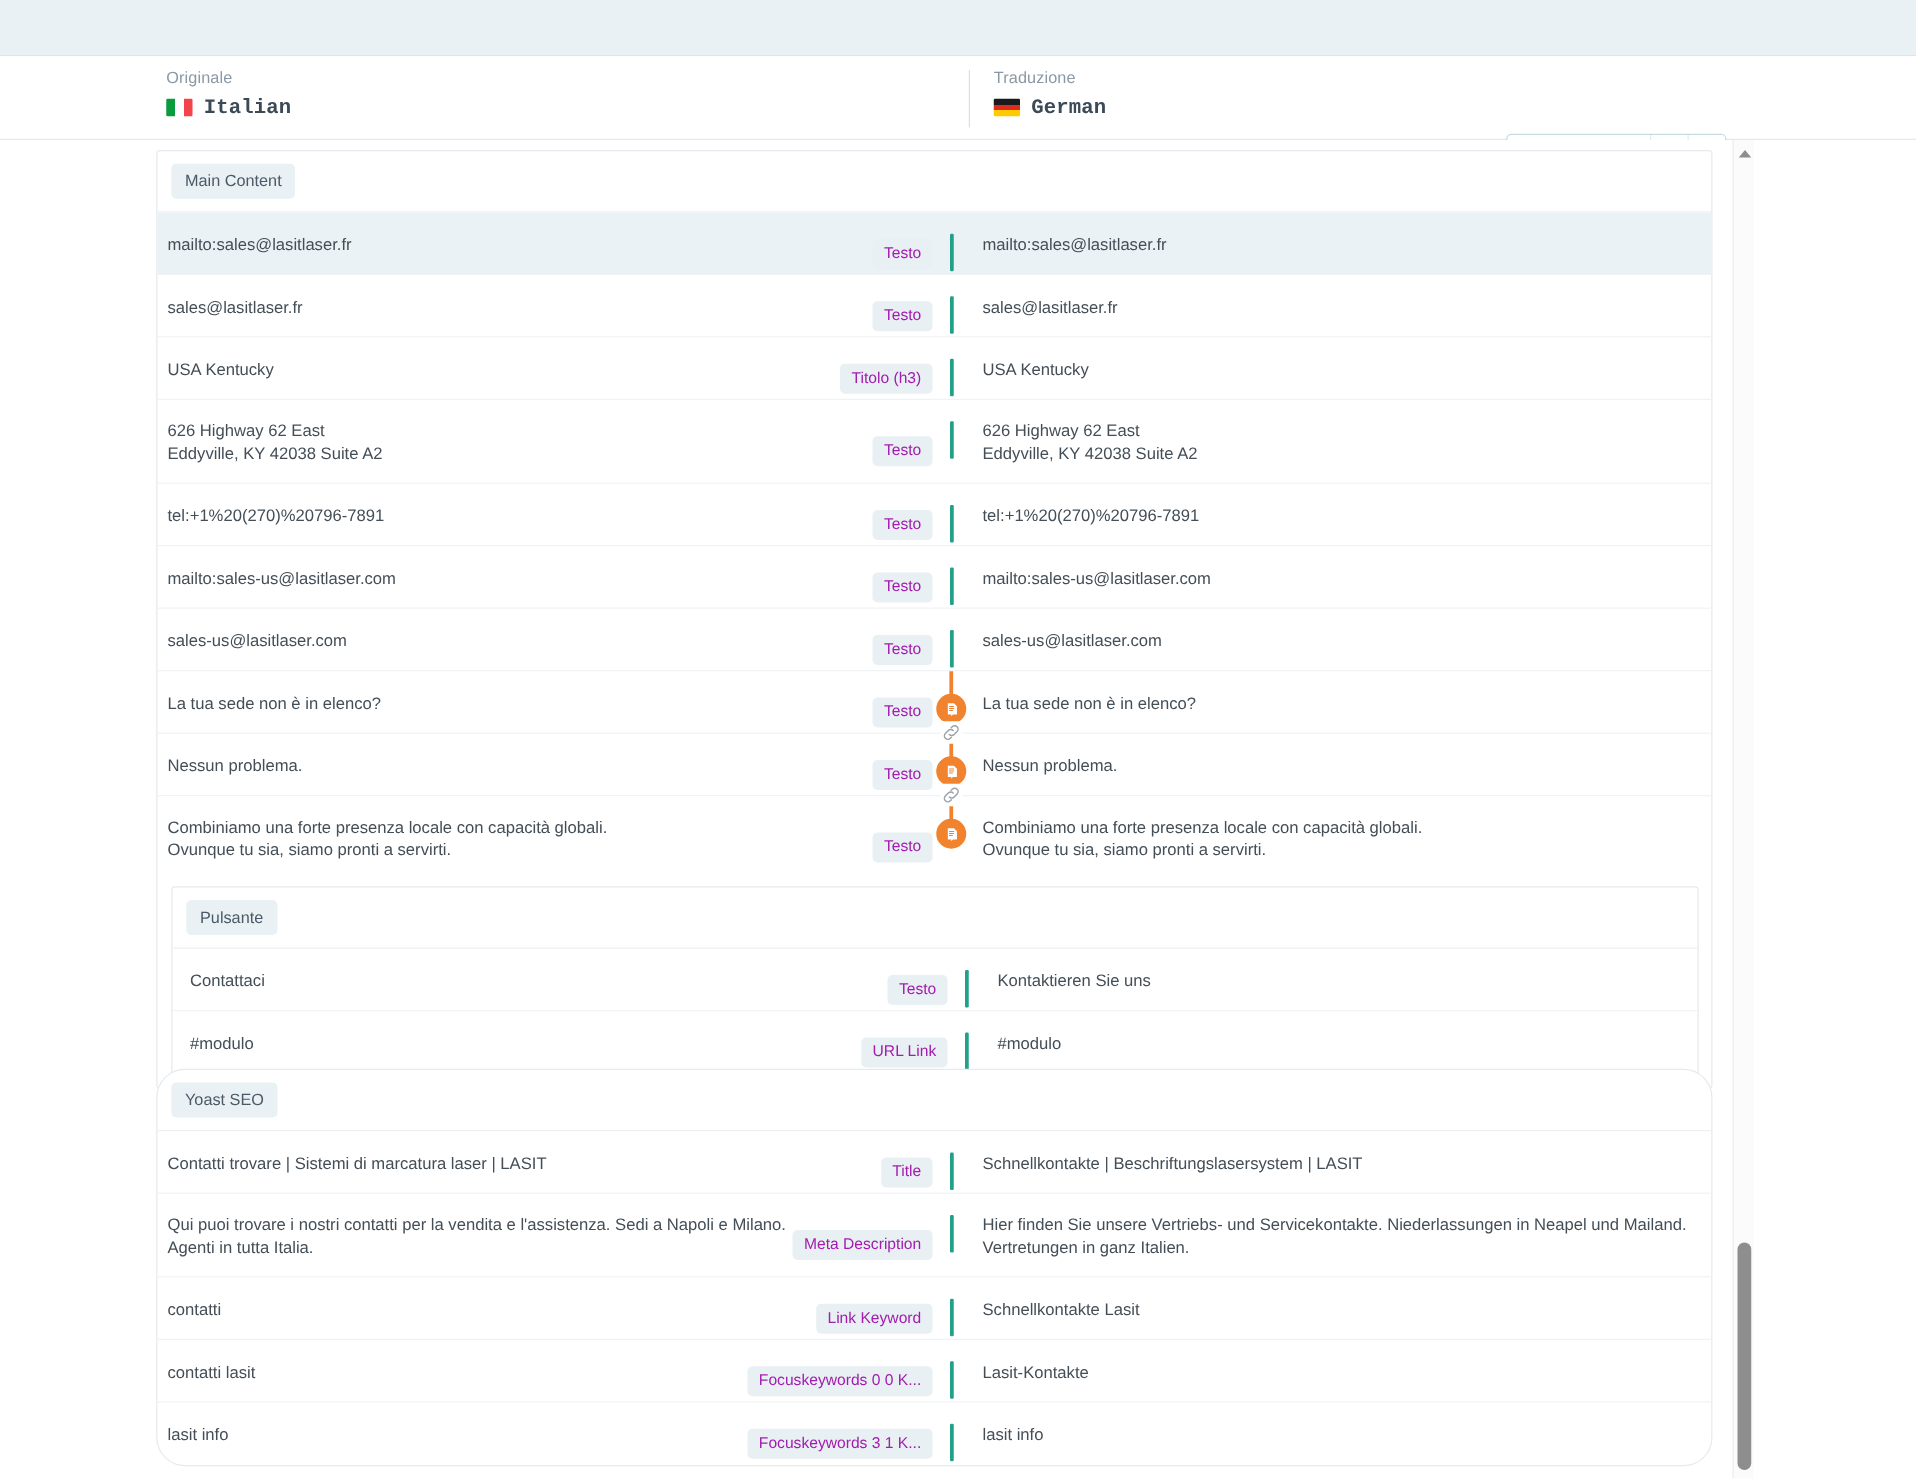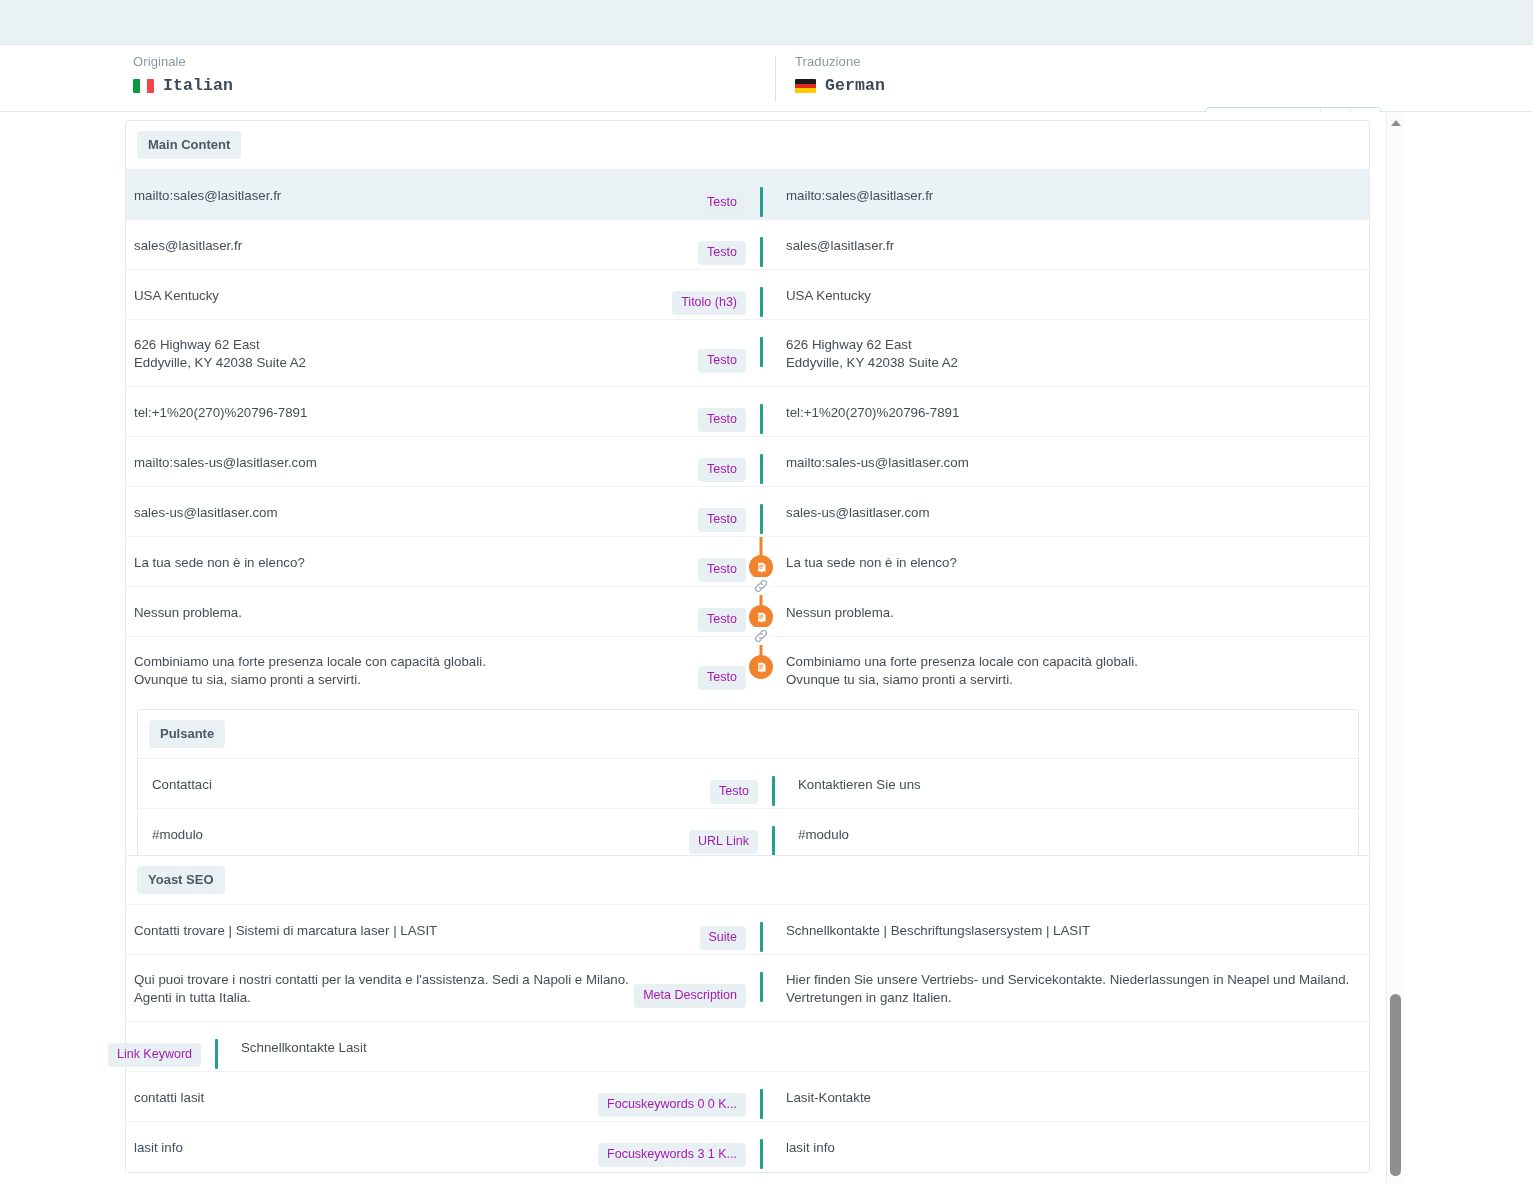--- a/index.html
+++ b/index.html
@@ -71,32 +71,31 @@
   
   .body-area{ position:relative; height:1071px; background:#fff; }
 
   .card{
     position:absolute; left:125px; width:1245px;
     background:#ffffff;
     border:1px solid #e6eaee;
     border-radius:3px;
   }
   #card-main{ top:8px; }
-  #card-seo{ top:743px; }
+  #card-seo{ top:743px;border-radius:23px; }
 
   .card-head{
     padding:10px 0 0 11px;
     border-bottom:1px solid #edf1f4;
   }
   .card-chip{
     display:inline-block;
     background:#eaf1f4; color:#4a5a66;
     font-size:13px; padding:6px 11px 7px; border-radius:4px;
     margin-bottom:10px;
-    font-weight:bold;
   }
 
   .row{
     position:relative;
     display:flex; align-items:center;
     min-height:50px;
     border-bottom:1px solid #f0f3f5;
   }
   .row:last-child{ border-bottom:none; }
   .row.hl{ background:#eaf2f5; }
@@ -385,38 +384,39 @@
   </div>
 
   <div class="card" id="card-seo">
     <div class="card-head">
       <span class="card-chip">Yoast SEO</span>
     </div>
     <div id="rows-seo">
         <div class="row">
           <div class="col-src">Contatti trovare | Sistemi di marcatura laser | LASIT</div>
           <div class="col-badge">
-            <span class="badge">Suite</span>
+            <span class="badge">Title</span>
           </div>
           <div class="col-mark">
             <div class="tealbar"></div>
           </div>
           <div class="col-tgt">Schnellkontakte | Beschriftungslasersystem | LASIT</div>
         </div>
         <div class="row">
           <div class="col-src">Qui puoi trovare i nostri contatti per la vendita e l'assistenza. Sedi a Napoli e Milano. Agenti in tutta Italia.</div>
           <div class="col-badge">
             <span class="badge">Meta Description</span>
           </div>
           <div class="col-mark">
             <div class="tealbar"></div>
           </div>
           <div class="col-tgt">Hier finden Sie unsere Vertriebs- und Servicekontakte. Niederlassungen in Neapel und Mailand. Vertretungen in ganz Italien.</div>
         </div>
         <div class="row">
+          <div class="col-src">contatti</div>
           <div class="col-badge">
             <span class="badge">Link Keyword</span>
           </div>
           <div class="col-mark">
             <div class="tealbar"></div>
           </div>
           <div class="col-tgt">Schnellkontakte Lasit</div>
         </div>
         <div class="row">
           <div class="col-src">contatti lasit</div>

